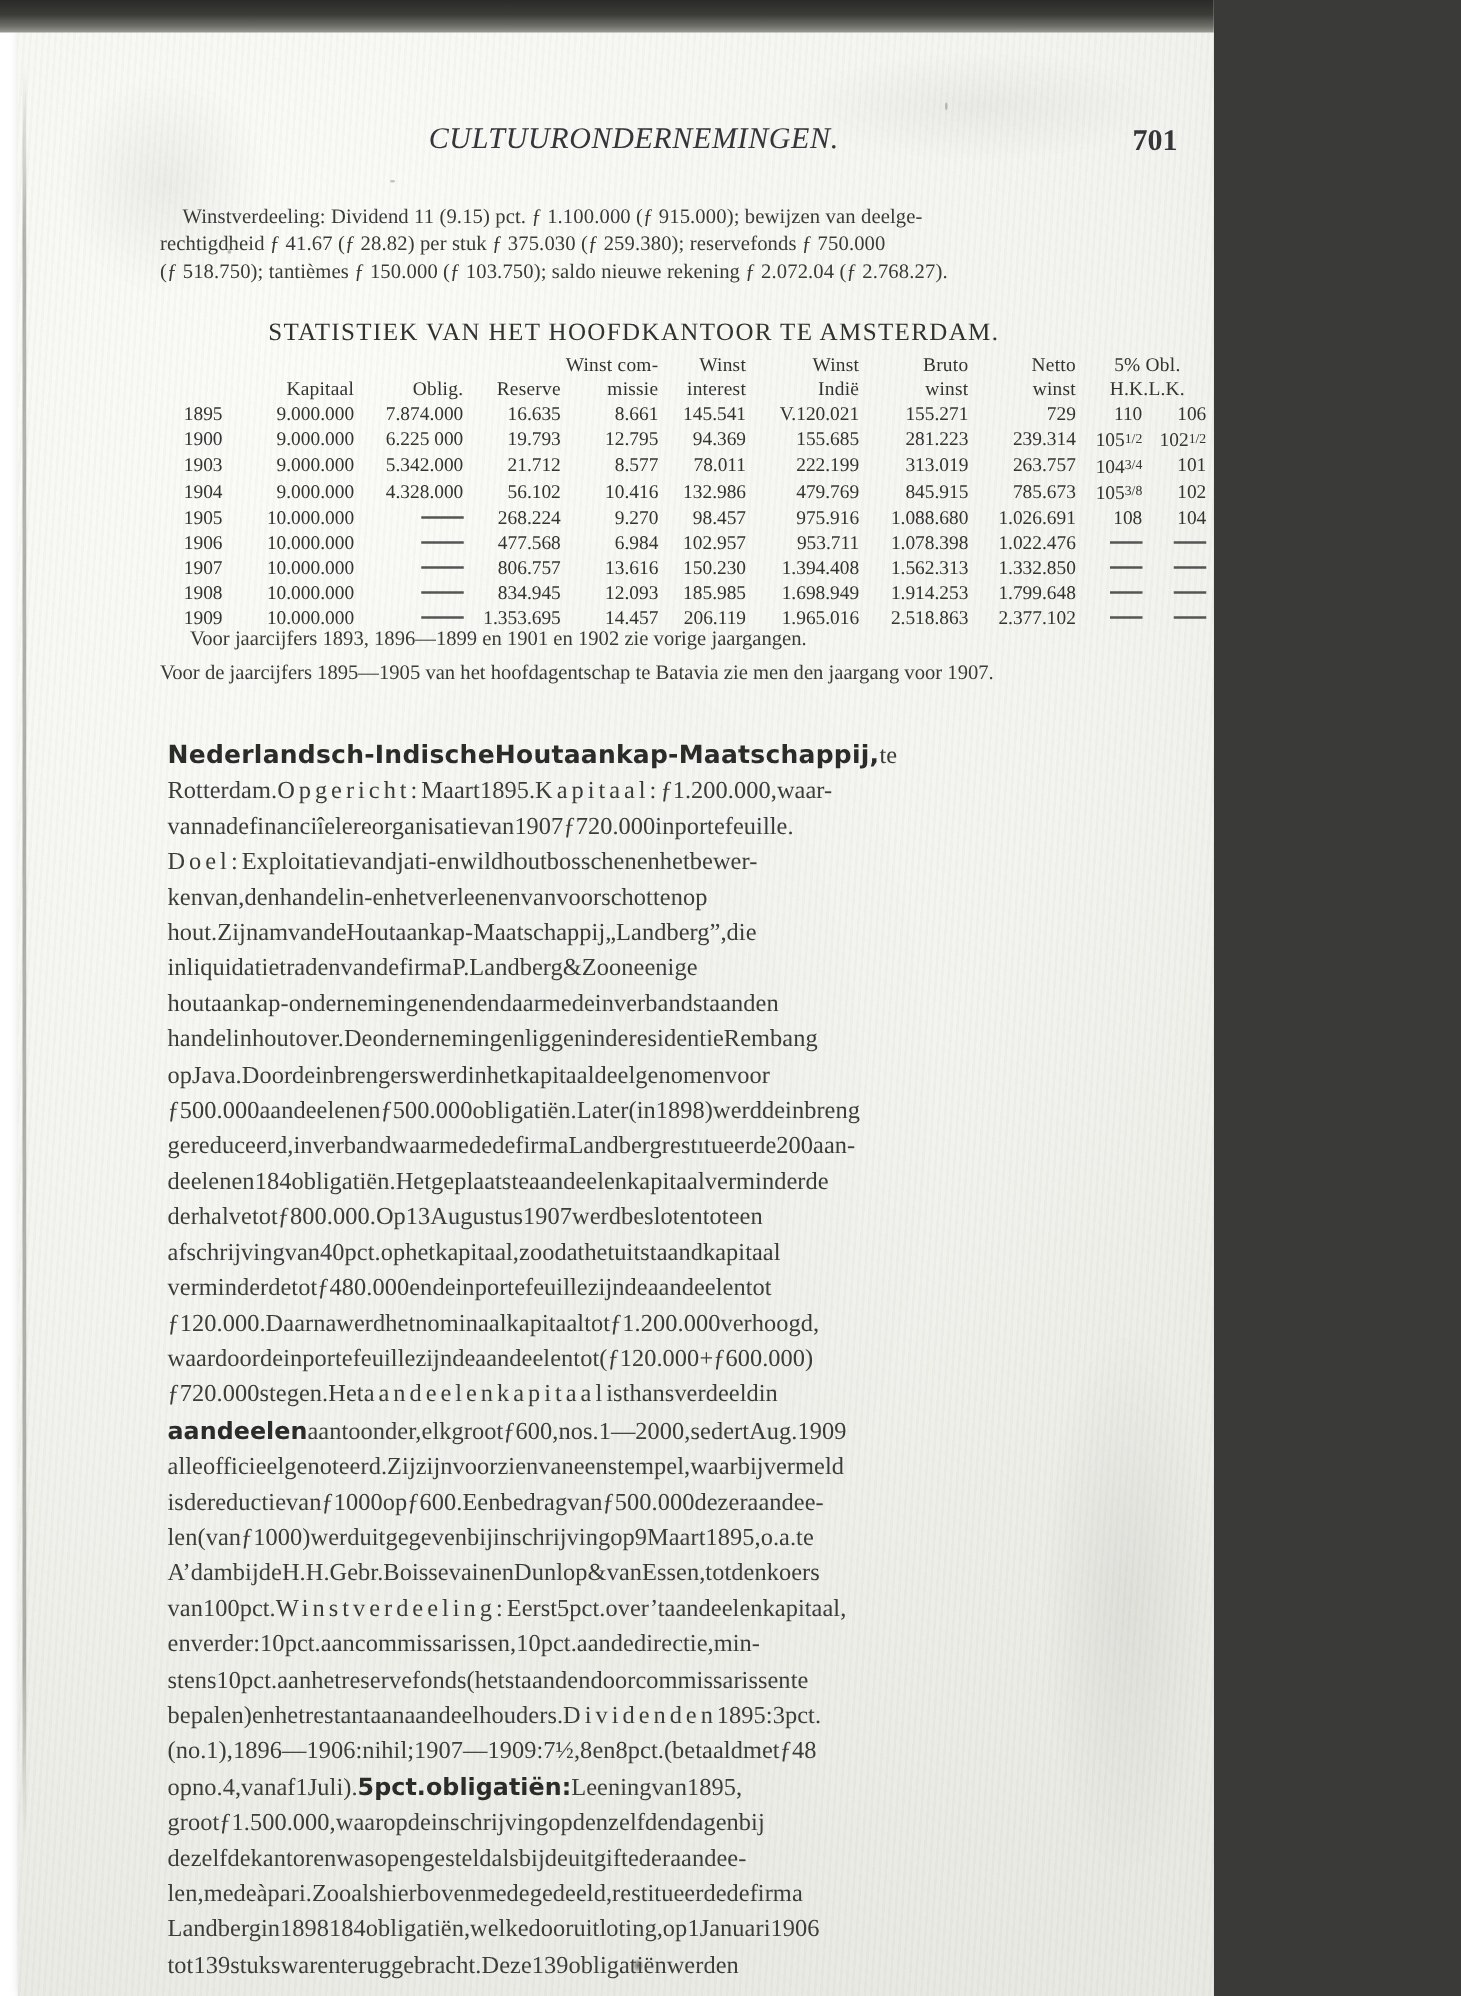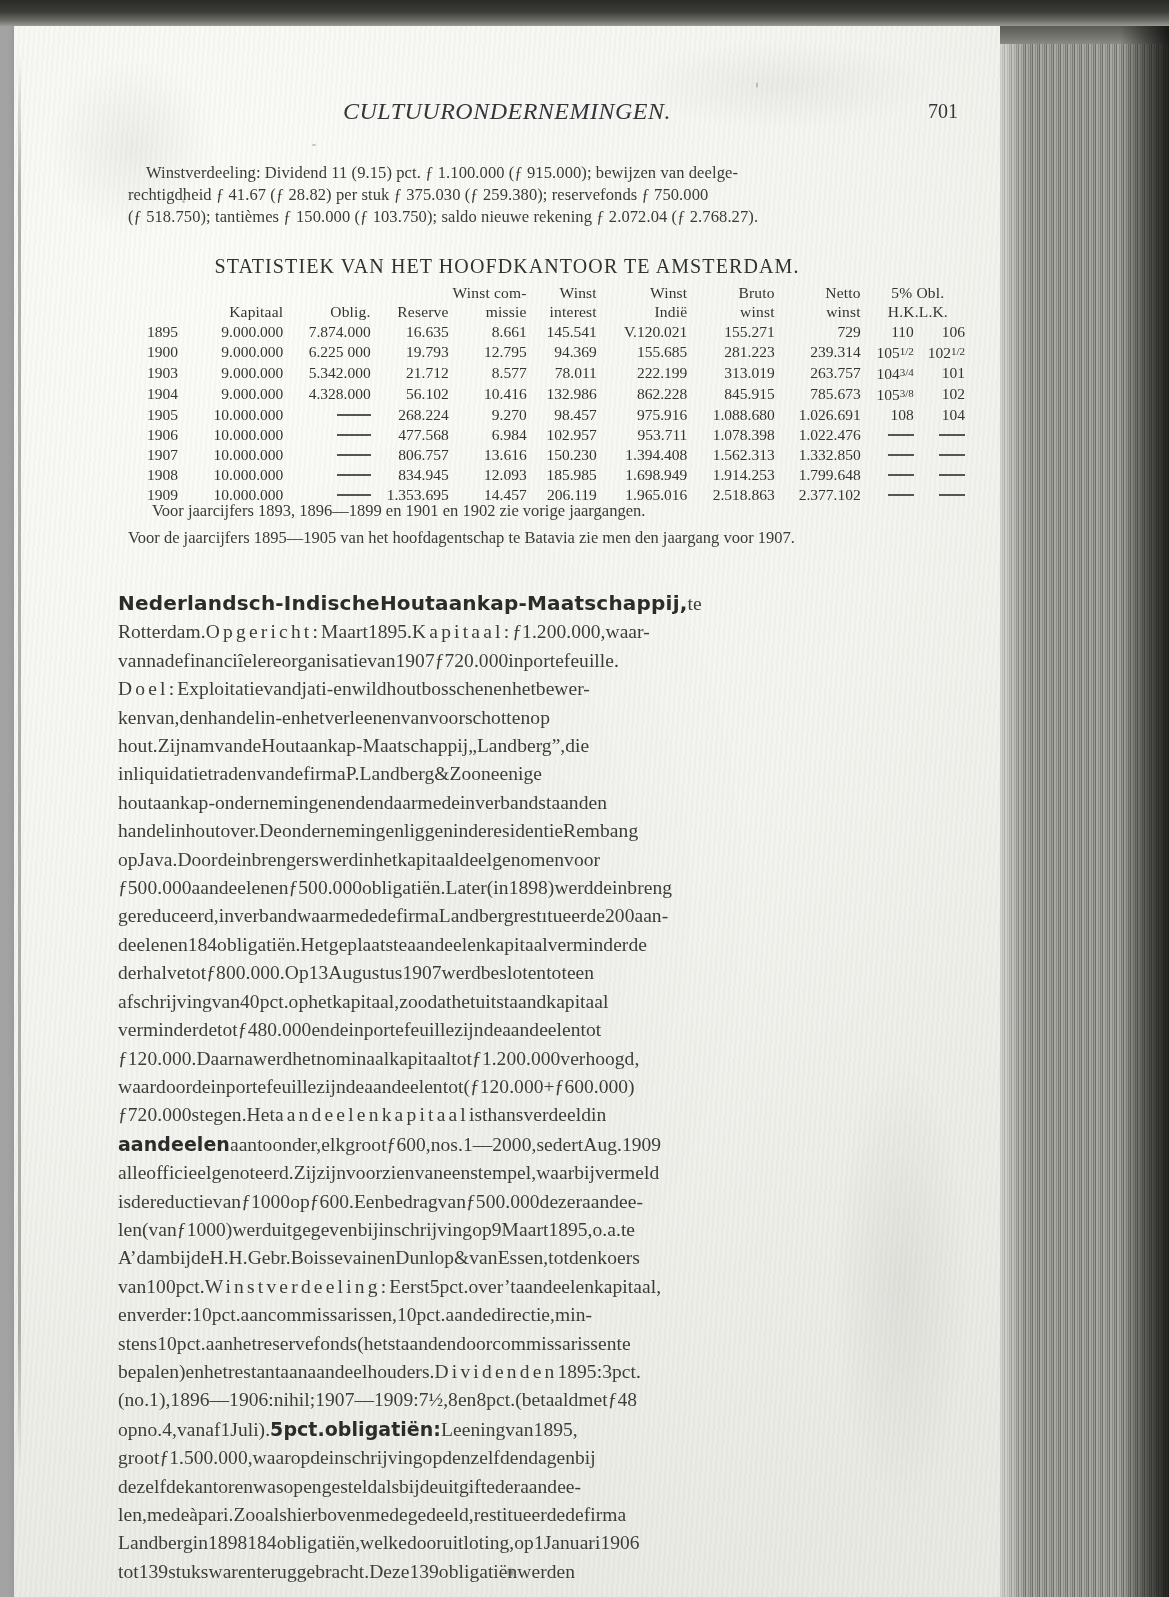--- a/index.html
+++ b/index.html
@@ -10,23 +10,23 @@
   body {
     width: 1169px;
     height: 1597px;
     overflow: hidden;
     font-family: "Liberation Serif", serif;
   }
 
   
   #scan {
     position: relative;
-    width: 1169px;
+    width: 971px;
     height: 1597px;
-    background: #a3a3a3;
+    background: #ffffff;
     overflow: hidden;
   }
 
   
   #top-shadow {
     position: absolute;
     left: 0; top: 0;
     width: 1169px; height: 26px;
     background: linear-gradient(180deg, #2a2a28 0%, #3b3b38 45%, #6e6e69 80%, #9a9a93 100%);
     z-index: 6;
@@ -123,25 +123,26 @@
   }
   .running-head .rh-title {
     font-style: italic;
     font-size: 24px;
     letter-spacing: .5px;
     color: #35353a;
     display: inline-block;
   }
   .running-head .rh-page {
     position: absolute;
-    right: 42px;
+    right: 58px;
     top: 2px;
-    font-size: 20px;
+    font-size: 24px;
     color: #35353a;
     font-style: normal;
+    font-weight: bold;
   }
 
   .para {
     position: absolute;
     font-size: 16.5px;
     line-height: 22px;
     text-align: justify;
     color: #3a3a39;
   }
 
@@ -218,21 +219,21 @@
     left: 126px; top: 478px; width: 700px;
     text-indent: 12px;
   }
   .note-2 {
     left: 114px; top: 505px; width: 818px;
   }
 
   
   .entry {
     position: absolute;
-    left: 104px;
+    left: 120px;
     top: 567px;
     width: 818px;
     font-size: 19.5px;
     line-height: 28.4px;
     text-align: justify;
     text-justify: inter-word;
     color: #3c3c3b;
     letter-spacing: .05px;
   }
   .entry .ln {
@@ -369,21 +370,21 @@
               <td class="c-hk">104<span class="frac">3/4</span></td>
               <td class="c-lk">101</td>
             </tr>
             <tr>
               <td class="c-year">1904</td>
               <td class="c-kap">9.000.000</td>
               <td class="c-obl">4.328.000</td>
               <td class="c-res">56.102</td>
               <td class="c-com">10.416</td>
               <td class="c-int">132.986</td>
-              <td class="c-ind">862.228</td>
+              <td class="c-ind">479.769</td>
               <td class="c-bru">845.915</td>
               <td class="c-net">785.673</td>
               <td class="c-hk">105<span class="frac">3/8</span></td>
               <td class="c-lk">102</td>
             </tr>
             <tr>
               <td class="c-year">1905</td>
               <td class="c-kap">10.000.000</td>
               <td class="c-obl"><span class="dash"></span></td>
               <td class="c-res">268.224</td>

